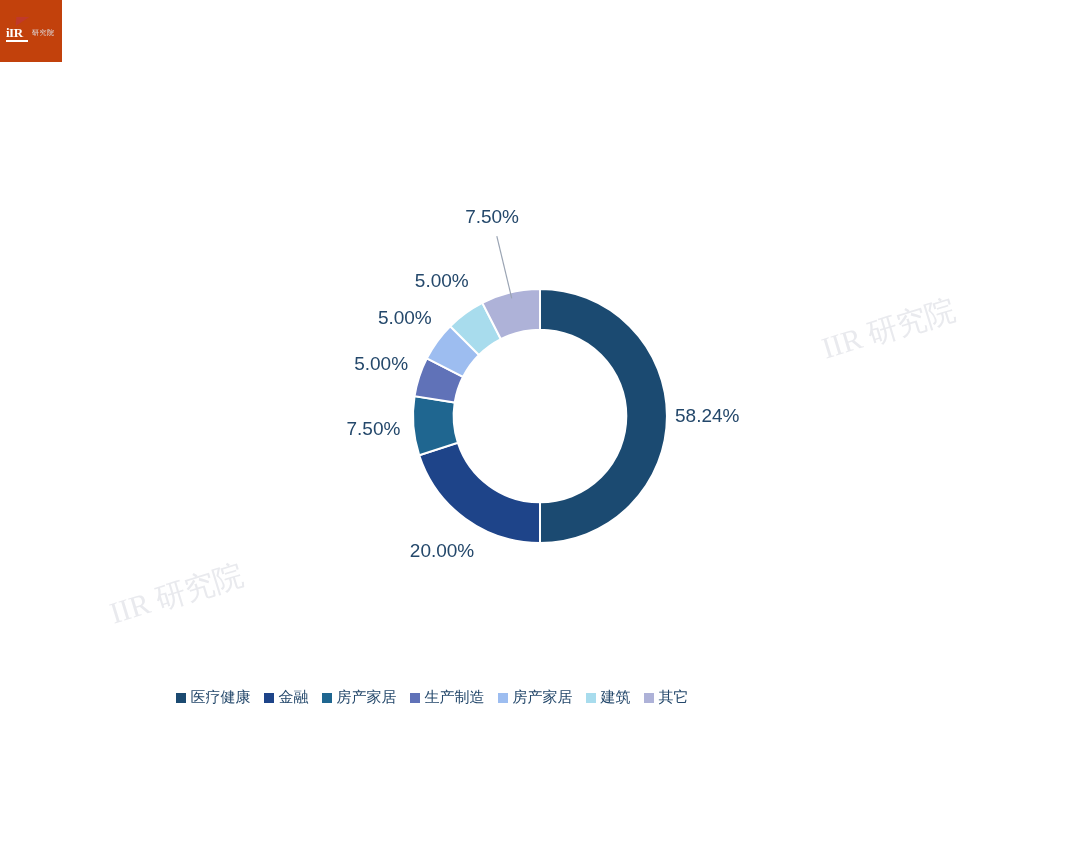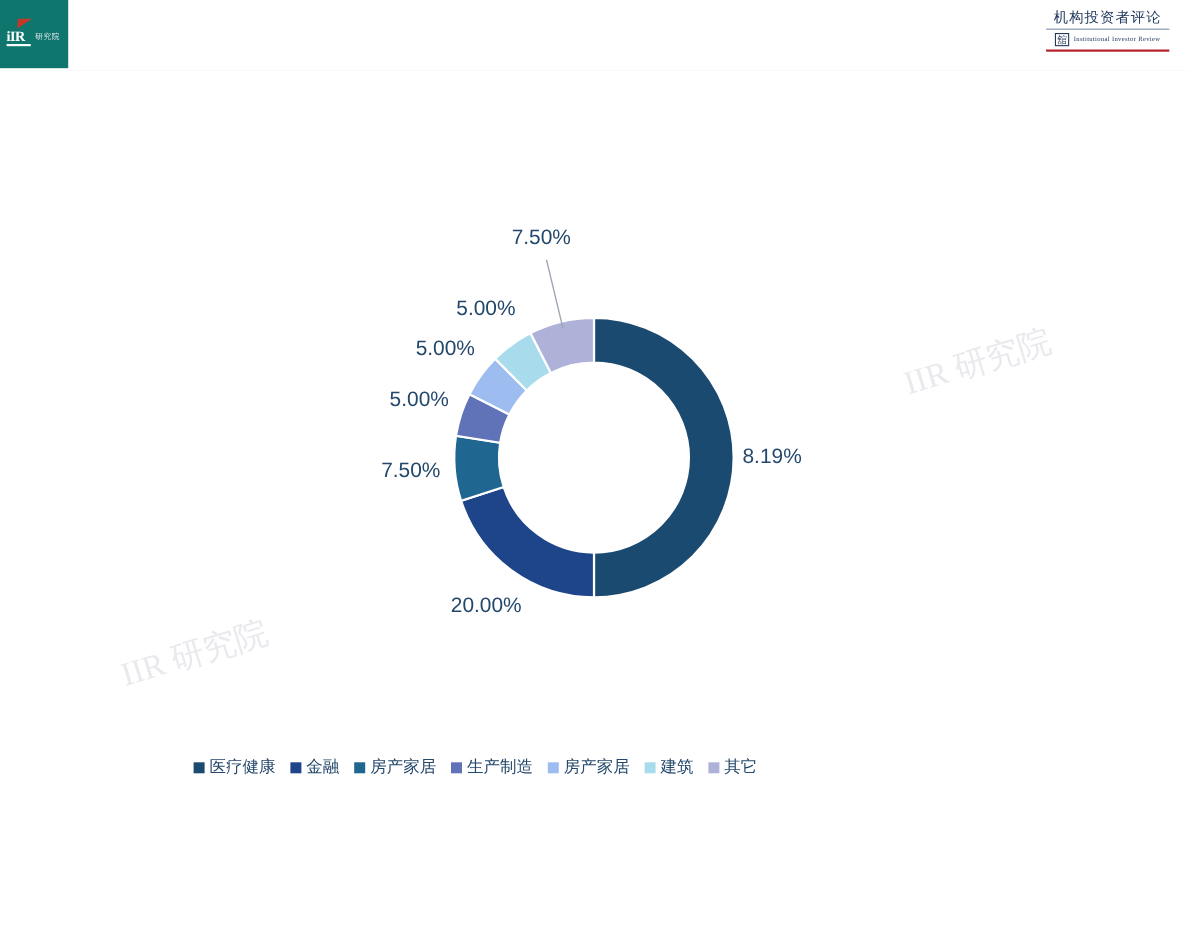--- a/index.html
+++ b/index.html
@@ -22,21 +22,21 @@
     width: 1080px;
     height: 64px;
     background: #ffffff;
     border-bottom: 1px solid #e8e8e8;
   }
   .logo-box {
     position: absolute;
     left: 0; top: 0;
     width: 62px;
     height: 62px;
-    background: #0f766e;
+    background: #c2410c;
     display: flex;
     align-items: center;
     justify-content: center;
   }
   .logo-inner {
     position: relative;
     width: 52px;
     height: 28px;
   }
   .logo-flag {
@@ -225,29 +225,20 @@
   <div class="logo-box">
     <div class="logo-inner">
       <div class="logo-flag"></div>
       <div class="logo-iir">iIR</div>
       <div class="logo-underline"></div>
       <div class="logo-cn">研究院</div>
     </div>
   </div>
 
 
-  <div class="brand">
-    <div class="brand-cn">机构投资者评论</div>
-    <div class="brand-rule"></div>
-    <div class="brand-row">
-      <span class="brand-mark">舘</span>
-      <span class="brand-en">Institutional Investor Review</span>
-    </div>
-    <div class="brand-redline"></div>
-  </div>
 
 </div>
 
 <div class="canvas">
 
   <div class="donut-wrap">
 
     <div class="watermark wm-1">IIR 研究院</div>
     <div class="watermark wm-2">IIR 研究院</div>
 
@@ -260,21 +251,21 @@
           <path d="M 426.8421714280772 294.34320653307765 A 127 127 0 0 1 450.1974387893084 262.1974387893085 L 478.93425837672976 290.93425837672976 A 86.36 86.36 0 0 0 463.05267657109255 312.7933804424928 Z" fill="#9dbdf0" stroke="#ffffff" stroke-width="2"></path>
           <path d="M 450.1974387893084 262.1974387893085 A 127 127 0 0 1 482.34320653307753 238.84217142807728 L 500.7933804424927 275.05267657109255 A 86.36 86.36 0 0 0 478.93425837672976 290.93425837672976 Z" fill="#a8dced" stroke="#ffffff" stroke-width="2"></path>
           <path d="M 482.34320653307753 238.84217142807728 A 127 127 0 0 1 540 225 L 540 265.64 A 86.36 86.36 0 0 0 500.7933804424927 275.05267657109255 Z" fill="#aeb2d8" stroke="#ffffff" stroke-width="2"></path>
         </g>
       <g id="donut-leaders">
           <line x1="511.75311097343547" y1="234.34323963188112" x2="496.81260768665754" y2="172.1115647264298" stroke="#9aa4b3" stroke-width="1.2"></line>
         </g>
     </svg>
 
     <div id="donut-labels">
-        <div class="dlabel" style="left: 675px; top: 341px;">8.19%</div>
+        <div class="dlabel" style="left: 675px; top: 341px;">58.24%</div>
         <div class="dlabel" style="left: 409.84px; top: 476.106px;">20.00%</div>
         <div class="dlabel" style="left: 346.515px; top: 354.103px;">7.50%</div>
         <div class="dlabel" style="left: 354.174px; top: 289.394px;">5.00%</div>
         <div class="dlabel" style="left: 377.894px; top: 242.84px;">5.00%</div>
         <div class="dlabel" style="left: 414.84px; top: 205.894px;">5.00%</div>
         <div class="dlabel" style="left: 465.144px; top: 141.664px;">7.50%</div>
       </div>
   </div>
 
   <div class="legend" id="legend">

